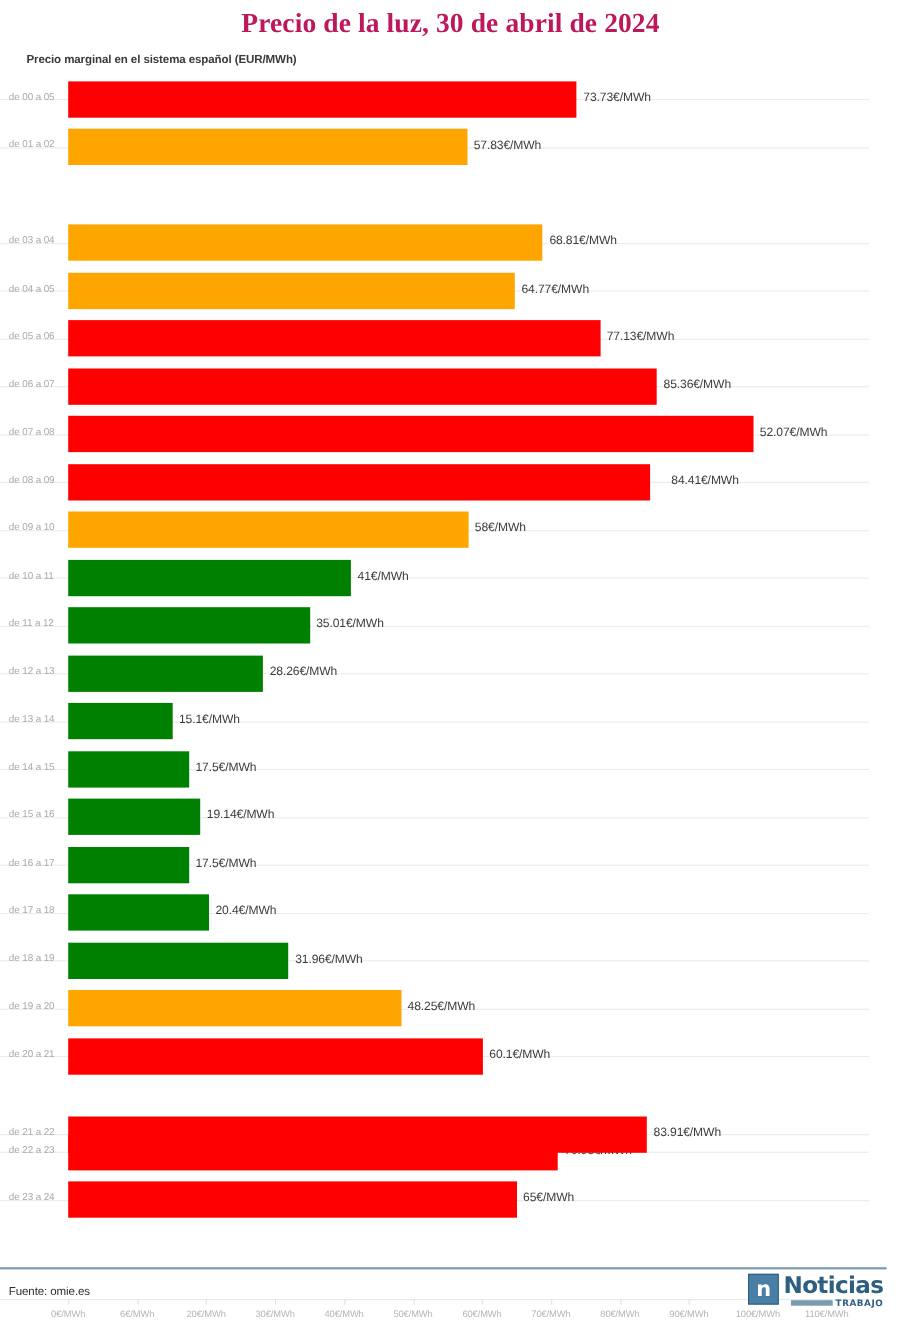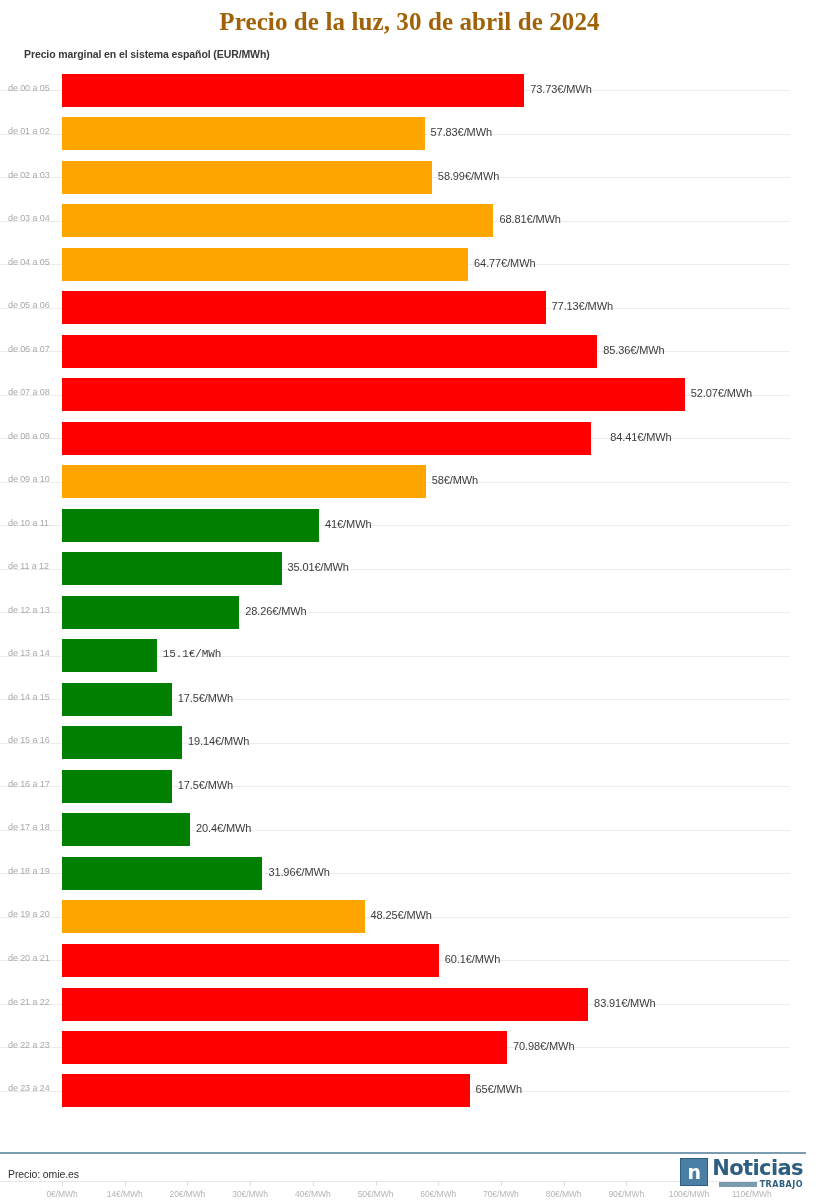--- a/index.html
+++ b/index.html
@@ -15,21 +15,21 @@
     position: relative;
     overflow: hidden;
   }
 
   
   .chart-title {
     font-family: "Liberation Serif", serif;
     font-weight: bold;
     font-size: 25px;
     text-align: center;
-    color: #a16207;
+    color: #be185d;
     padding-top: 8px;
     letter-spacing: 0.1px;
     line-height: 1.1;
   }
 
   .chart-subtitle {
     font-size: 10.5px;
     font-weight: bold;
     color: #3a3a3a;
     padding-left: 24px;
@@ -201,21 +201,21 @@
       <div class="row-label">de 23 a 24</div>
       <div class="bar" style="width: 407.55px; background: rgb(255, 0, 0);"></div>
       <div class="bar-value" style="left: 475.55px;">65€/MWh</div>
     </div>
     <div class="row" style="top: 957px;">
       <div class="row-gridline" style="background: rgb(236, 236, 236);"></div>
       <div class="row-label">de 22 a 23</div>
       <div class="bar" style="width: 445.045px; background: rgb(255, 0, 0);"></div>
       <div class="bar-value" style="left: 513.045px;">70.98€/MWh</div>
     </div>
-    <div class="row" style="top: 914px; text-align: right;">
+    <div class="row" style="top: 941px; text-align: right;">
       <div class="row-gridline" style="background: rgb(236, 236, 236);"></div>
       <div class="row-label">de 21 a 22</div>
       <div class="bar" style="width: 526.116px; background: rgb(255, 0, 0);"></div>
       <div class="bar-value" style="left: 594.116px;">83.91€/MWh</div>
     </div>
     <div class="row" style="top: 870px;">
       <div class="row-gridline" style="background: rgb(236, 236, 236);"></div>
       <div class="row-label">de 20 a 21</div>
       <div class="bar" style="width: 376.827px; background: rgb(255, 0, 0);"></div>
       <div class="bar-value" style="left: 444.827px;">60.1€/MWh</div>
@@ -253,21 +253,21 @@
     <div class="row" style="top: 609px;">
       <div class="row-gridline" style="background: rgb(236, 236, 236);"></div>
       <div class="row-label">de 14 a 15</div>
       <div class="bar" style="width: 109.725px; background: rgb(0, 128, 0);"></div>
       <div class="bar-value" style="left: 177.725px;">17.5€/MWh</div>
     </div>
     <div class="row" style="top: 565.5px;">
       <div class="row-gridline" style="background: rgb(236, 236, 236);"></div>
       <div class="row-label">de 13 a 14</div>
       <div class="bar" style="width: 94.677px; background: rgb(0, 128, 0);"></div>
-      <div class="bar-value" style="left: 162.677px; font-family: Liberation Mono, monospace;">15.1€/MWh</div>
+      <div class="bar-value" style="left: 162.677px;">15.1€/MWh</div>
     </div>
     <div class="row" style="top: 522px;">
       <div class="row-gridline" style="background: rgb(236, 236, 236);"></div>
       <div class="row-label">de 12 a 13</div>
       <div class="bar" style="width: 177.19px; background: rgb(0, 128, 0);"></div>
       <div class="bar-value" style="left: 245.19px;">28.26€/MWh</div>
     </div>
     <div class="row" style="top: 478.5px;">
       <div class="row-gridline" style="background: rgb(236, 236, 236);"></div>
       <div class="row-label">de 11 a 12</div>
@@ -314,46 +314,40 @@
       <div class="row-gridline" style="background: rgb(236, 236, 236);"></div>
       <div class="row-label">de 04 a 05</div>
       <div class="bar" style="width: 406.108px; background: rgb(255, 165, 0);"></div>
       <div class="bar-value" style="left: 474.108px;">64.77€/MWh</div>
     </div>
     <div class="row" style="top: 130.5px;">
       <div class="row-gridline" style="background: rgb(236, 236, 236);"></div>
       <div class="row-label">de 03 a 04</div>
       <div class="bar" style="width: 431.439px; background: rgb(255, 165, 0);"></div>
       <div class="bar-value" style="left: 499.439px;">68.81€/MWh</div>
-    </div>
-    <div class="row" style="top: 87px;">
-      <div class="row-gridline" style="background: rgb(236, 236, 236);"></div>
-      <div class="row-label">de 02 a 03</div>
-      <div class="bar" style="width: 369.867px; background: rgb(255, 165, 0);"></div>
-      <div class="bar-value" style="left: 437.867px;">58.99€/MWh</div>
     </div>
     <div class="row" style="top: 43.5px;">
       <div class="row-gridline" style="background: rgb(236, 236, 236);"></div>
       <div class="row-label">de 01 a 02</div>
       <div class="bar" style="width: 362.594px; background: rgb(255, 165, 0);"></div>
       <div class="bar-value" style="left: 430.594px;">57.83€/MWh</div>
     </div>
     <div class="row" style="top: 0px;">
       <div class="row-gridline" style="background: rgb(236, 236, 236);"></div>
       <div class="row-label">de 00 a 05</div>
       <div class="bar" style="width: 462.287px; background: rgb(255, 0, 0);"></div>
       <div class="bar-value" style="left: 530.287px;">73.73€/MWh</div>
     </div>
   <div class="xaxis">
     <div class="xaxis-line"></div>
     <div id="xticks">
         <div class="xtick" style="left: 62px;"></div>
         <div class="xtick-label" style="left: 62px;">0€/MWh</div>
         <div class="xtick" style="left: 124.7px;"></div>
-        <div class="xtick-label" style="left: 124.7px;">14€/MWh</div>
+        <div class="xtick-label" style="left: 124.7px;">6€/MWh</div>
         <div class="xtick" style="left: 187.4px;"></div>
         <div class="xtick-label" style="left: 187.4px; text-align: right;">20€/MWh</div>
         <div class="xtick" style="left: 250.1px;"></div>
         <div class="xtick-label" style="left: 250.1px;">30€/MWh</div>
         <div class="xtick" style="left: 312.8px;"></div>
         <div class="xtick-label" style="left: 312.8px;">40€/MWh</div>
         <div class="xtick" style="left: 375.5px;"></div>
         <div class="xtick-label" style="left: 375.5px;">50€/MWh</div>
         <div class="xtick" style="left: 438.2px;"></div>
         <div class="xtick-label" style="left: 438.2px;">60€/MWh</div>
@@ -365,21 +359,21 @@
         <div class="xtick-label" style="left: 626.3px;">90€/MWh</div>
         <div class="xtick" style="left: 689px;"></div>
         <div class="xtick-label" style="left: 689px;">100€/MWh</div>
         <div class="xtick" style="left: 751.7px;"></div>
         <div class="xtick-label" style="left: 751.7px;">110€/MWh</div>
       </div>
   </div>
 </div>
 
 <div class="footer-rule"></div>
-<div class="footer-source">Precio: omie.es</div>
+<div class="footer-source">Fuente: omie.es</div>
 
 <div class="logo">
   <div class="logo-mark">n</div>
   <div class="logo-text-wrap">
     <div class="logo-word">Noticias</div>
     <div class="logo-sub-row">
       <div class="logo-bar"></div>
       <div class="logo-sub">TRABAJO</div>
     </div>
   </div>

